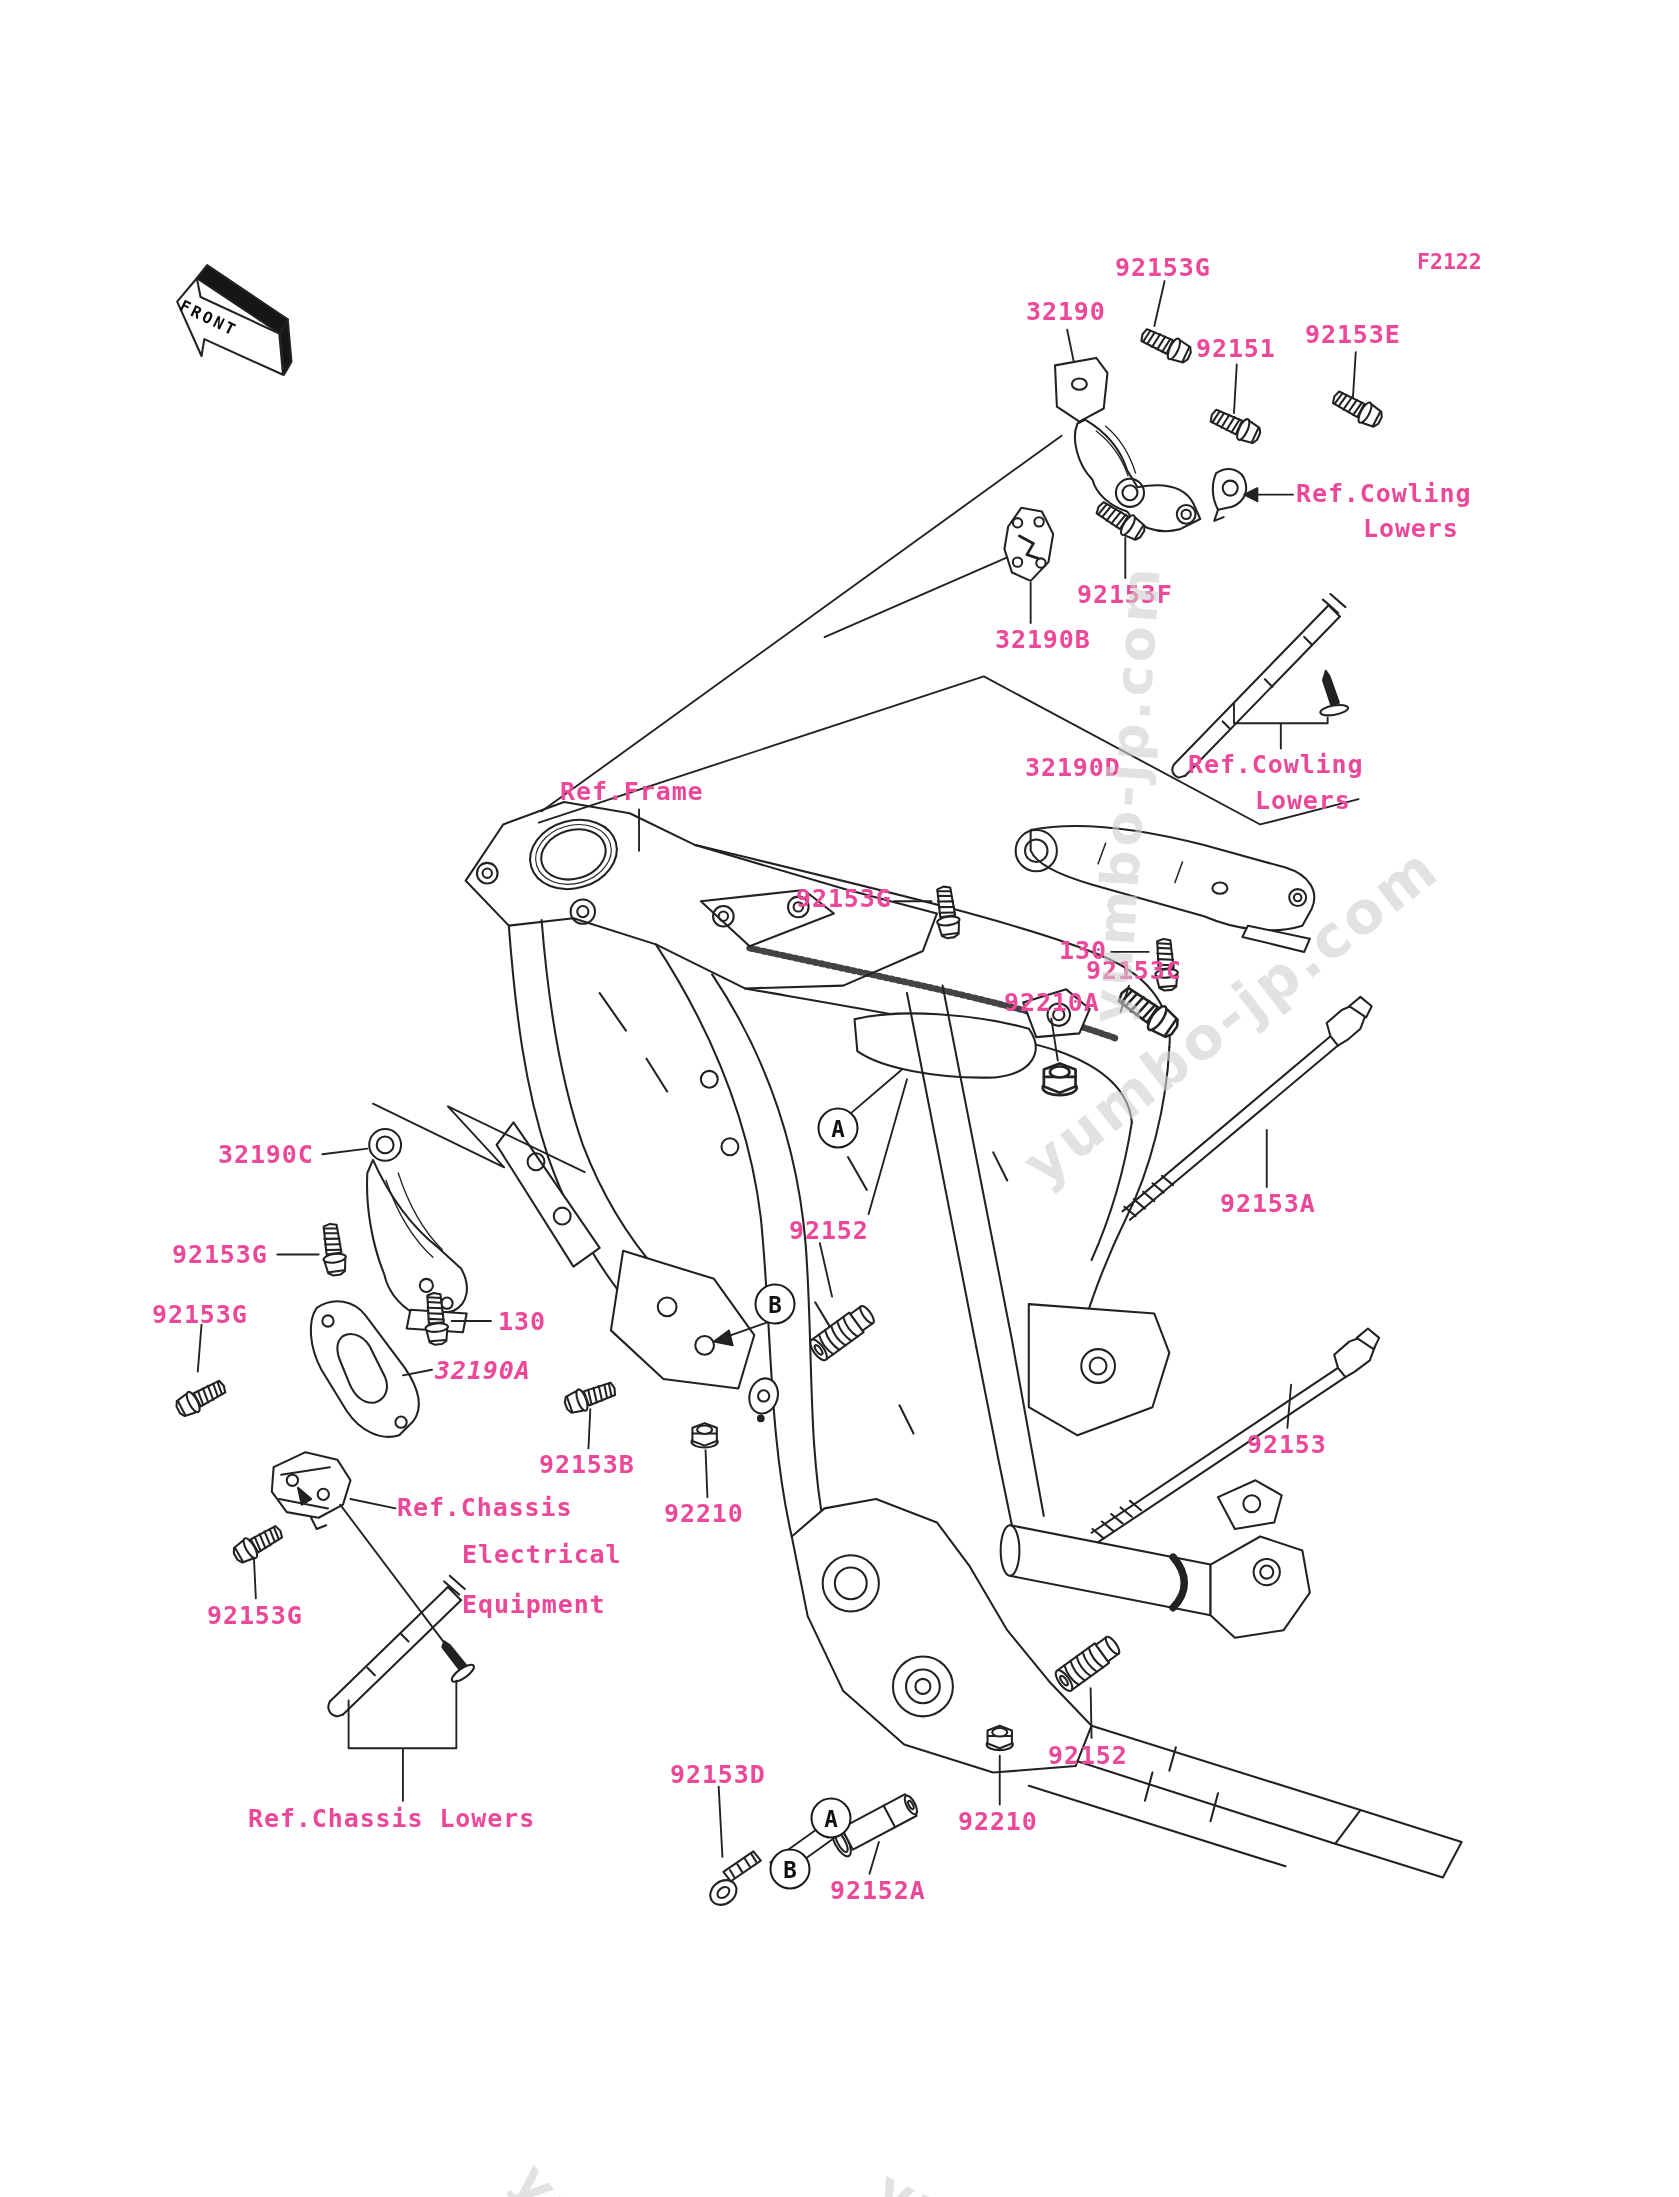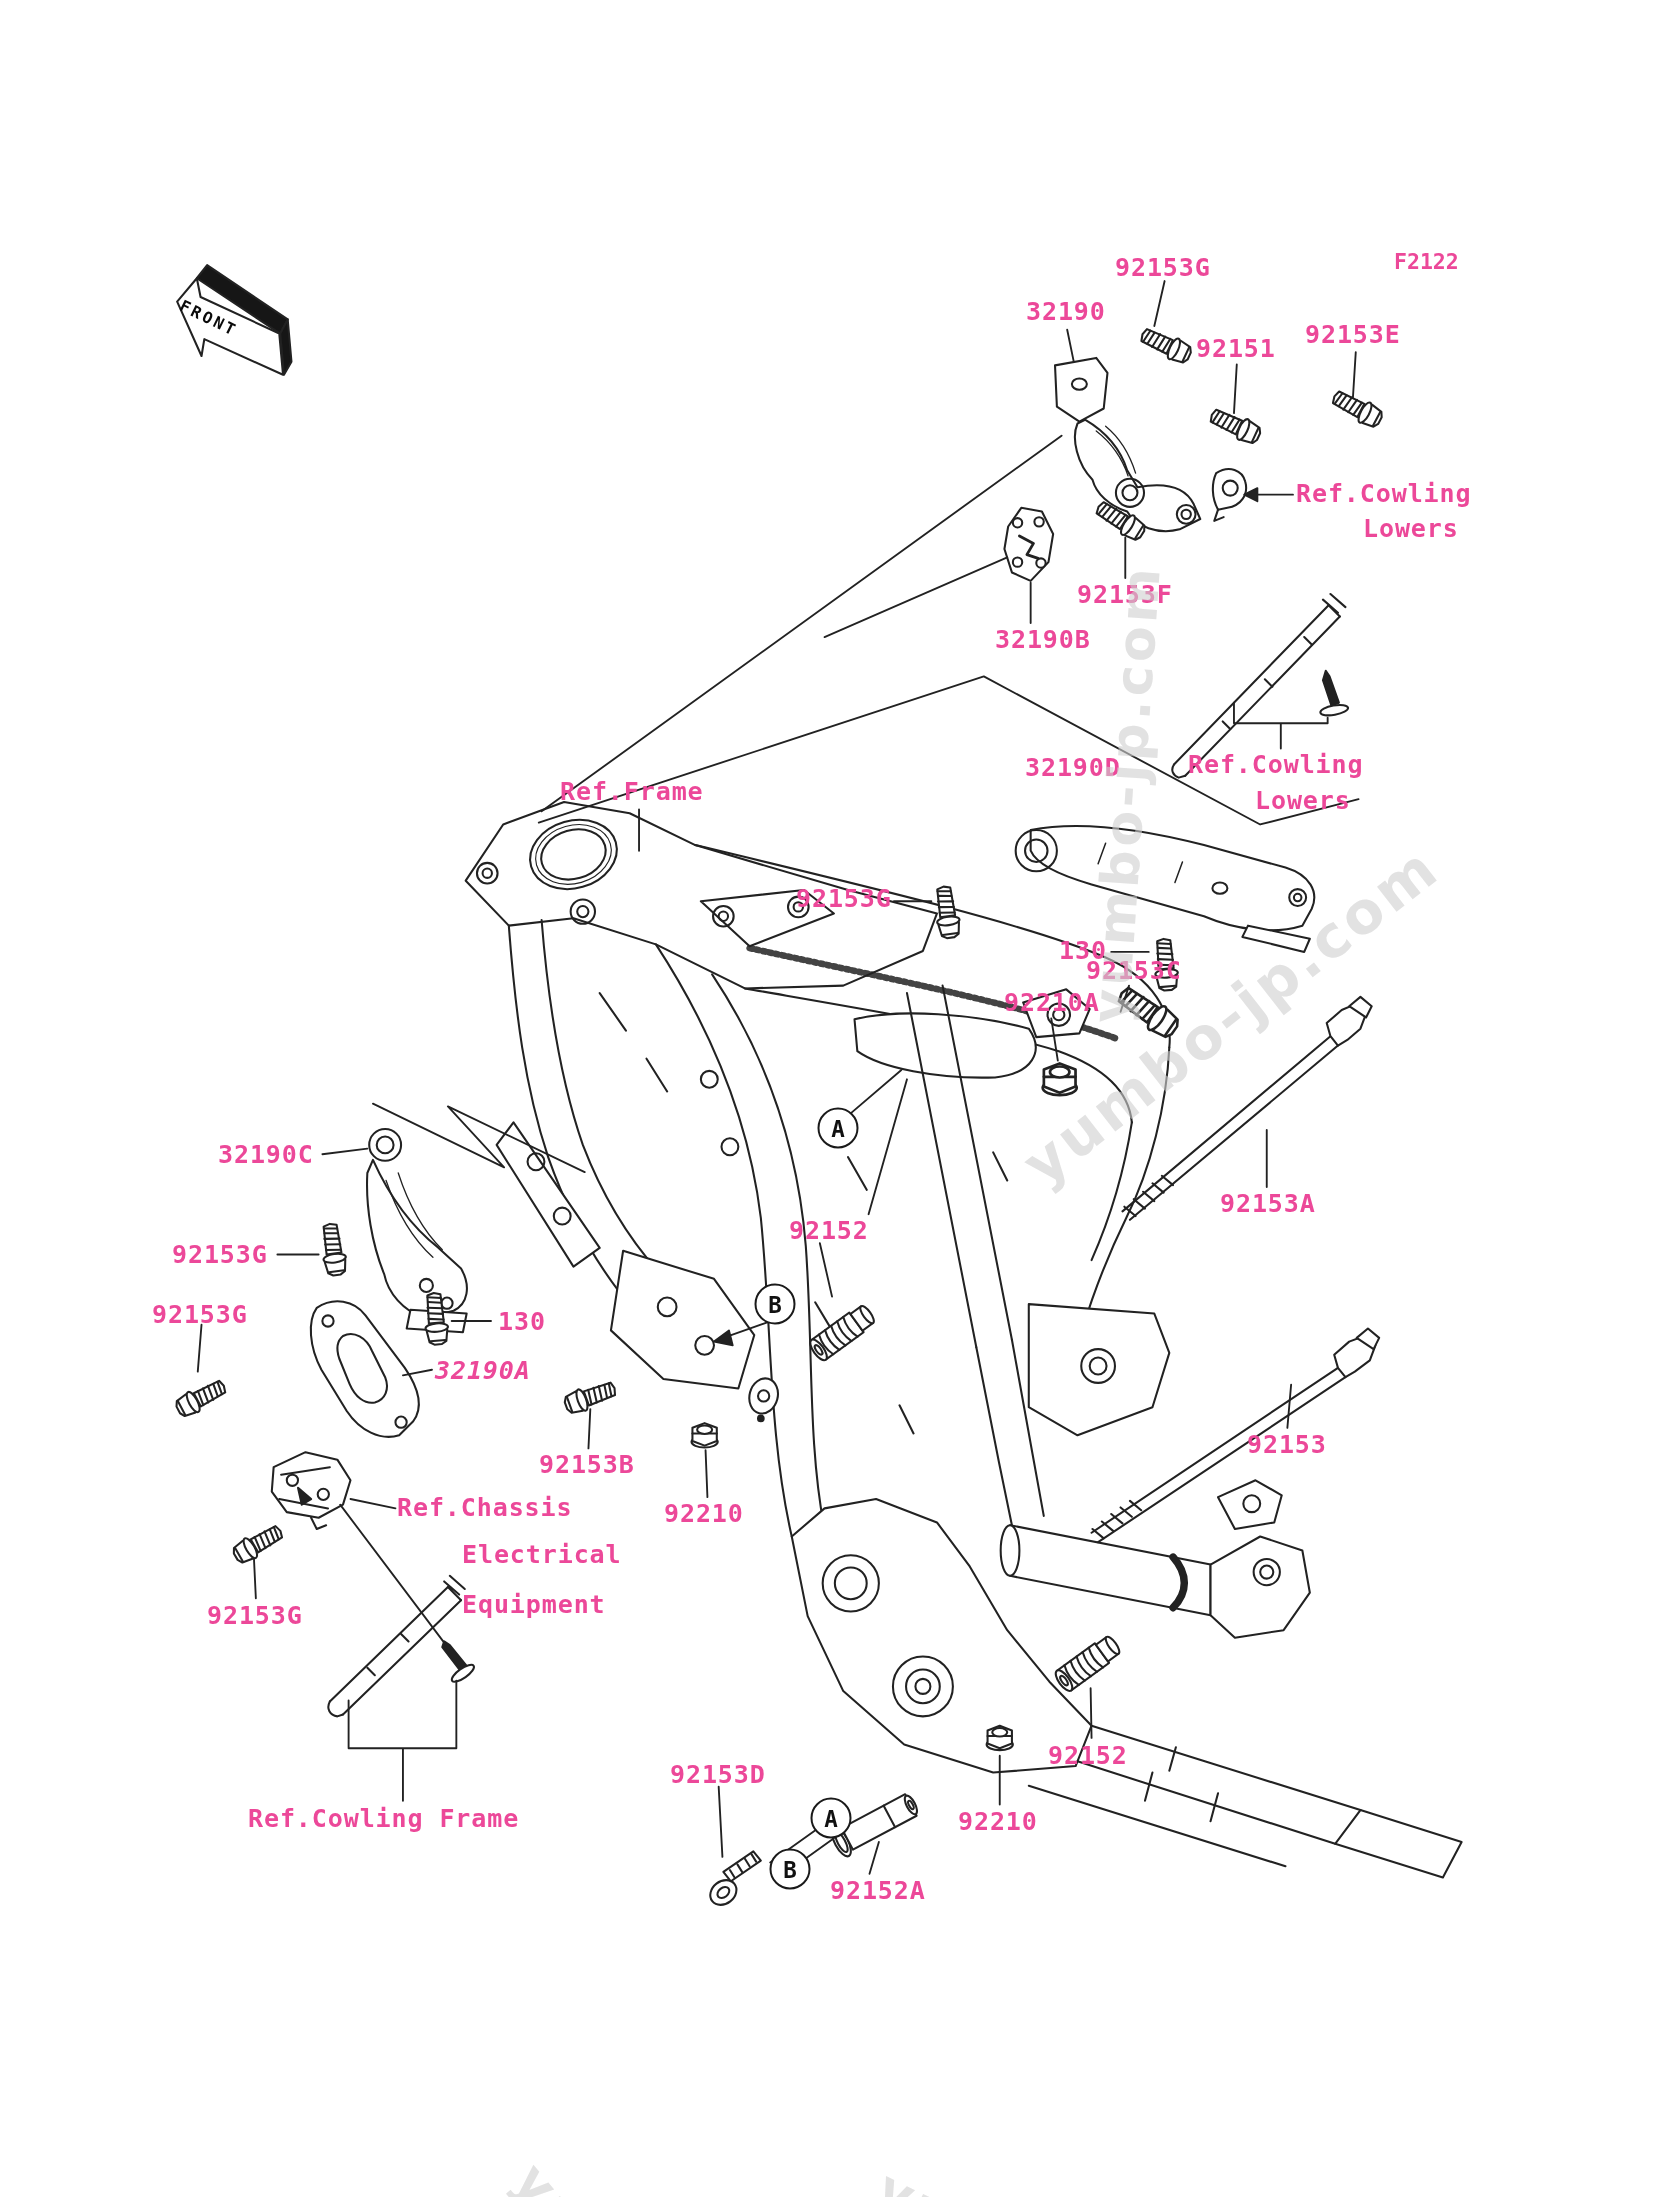--- a/index.html
+++ b/index.html
@@ -1,21 +1,21 @@
 <!DOCTYPE html>
 <html style="font-size:15px"><head>
 <meta charset="utf-8">
 <style>
   html,body{margin:0;padding:0;background:#fff;}
   #stage{position:relative;width:1680px;height:2197px;background:#fff;overflow:hidden;
          font-family:"DejaVu Sans Mono",monospace;}
   #art{position:absolute;left:0;top:0;}
   .lbl{position:absolute;font:bold 25px "DejaVu Sans Mono",monospace;color:#ec4899;
        letter-spacing:0.9px;white-space:pre;}
-  .lbl.code{font-size:21.5px;letter-spacing:0;}
+  .lbl.code{font-size:21.5px;letter-spacing:0;margin-left:23px;}
   .callout{position:absolute;width:37px;height:37px;border:2.8px solid #1a1a1a;border-radius:50%;
            background:#fff;display:flex;align-items:center;justify-content:center;
            font:bold 22.5px "DejaVu Sans Mono",monospace;color:#111;transform:translate(-50%,-50%);}
   .wm{position:absolute;font:bold 54px "DejaVu Sans",sans-serif;color:#cfcfcf;opacity:.6;
       transform-origin:0 50%;white-space:pre;letter-spacing:3.7px;}
   #front-label{position:absolute;left:185px;top:296px;width:97px;
                font:bold 16px "DejaVu Sans Mono",monospace;letter-spacing:2.8px;color:#0a0a0a;
                transform:rotate(26deg);transform-origin:0 0;}
 </style>
 </head>
@@ -352,21 +352,21 @@
       <div class="lbl" style="left: 539px; top: 1450px;">92153B</div>
       <div class="lbl" style="left: 664px; top: 1499px;">92210</div>
       <div class="lbl ref" style="left: 397px; top: 1493px;">Ref.Chassis</div>
       <div class="lbl ref" style="left: 462px; top: 1532px; margin-top: 8px;">Electrical</div>
       <div class="lbl ref" style="left: 462px; top: 1570px; margin-top: 20px;">Equipment</div>
       <div class="lbl" style="left: 1247px; top: 1430px;">92153</div>
       <div class="lbl" style="left: 207px; top: 1601px;">92153G</div>
       <div class="lbl" style="left: 670px; top: 1760px;">92153D</div>
       <div class="lbl" style="left: 1048px; top: 1741px;">92152</div>
       <div class="lbl" style="left: 958px; top: 1807px;">92210</div>
-      <div class="lbl ref" style="left: 248px; top: 1804px;">Ref.Cowling Frame</div>
+      <div class="lbl ref" style="left: 248px; top: 1804px;">Ref.Chassis Lowers</div>
       <div class="lbl" style="left: 830px; top: 1876px;">92152A</div>
     </div>
   <div id="callouts">
       <div class="callout" style="left: 838px; top: 1128px;">A</div>
       <div class="callout" style="left: 775px; top: 1304px;">B</div>
       <div class="callout" style="left: 831px; top: 1818px;">A</div>
       <div class="callout" style="left: 790px; top: 1869px;">B</div>
     </div>
   <div id="watermarks">
       <div class="wm" style="left: 1110px; top: 993px; font-size: 52px; transform: rotate(-86deg);">yumbo-jp.com</div>

